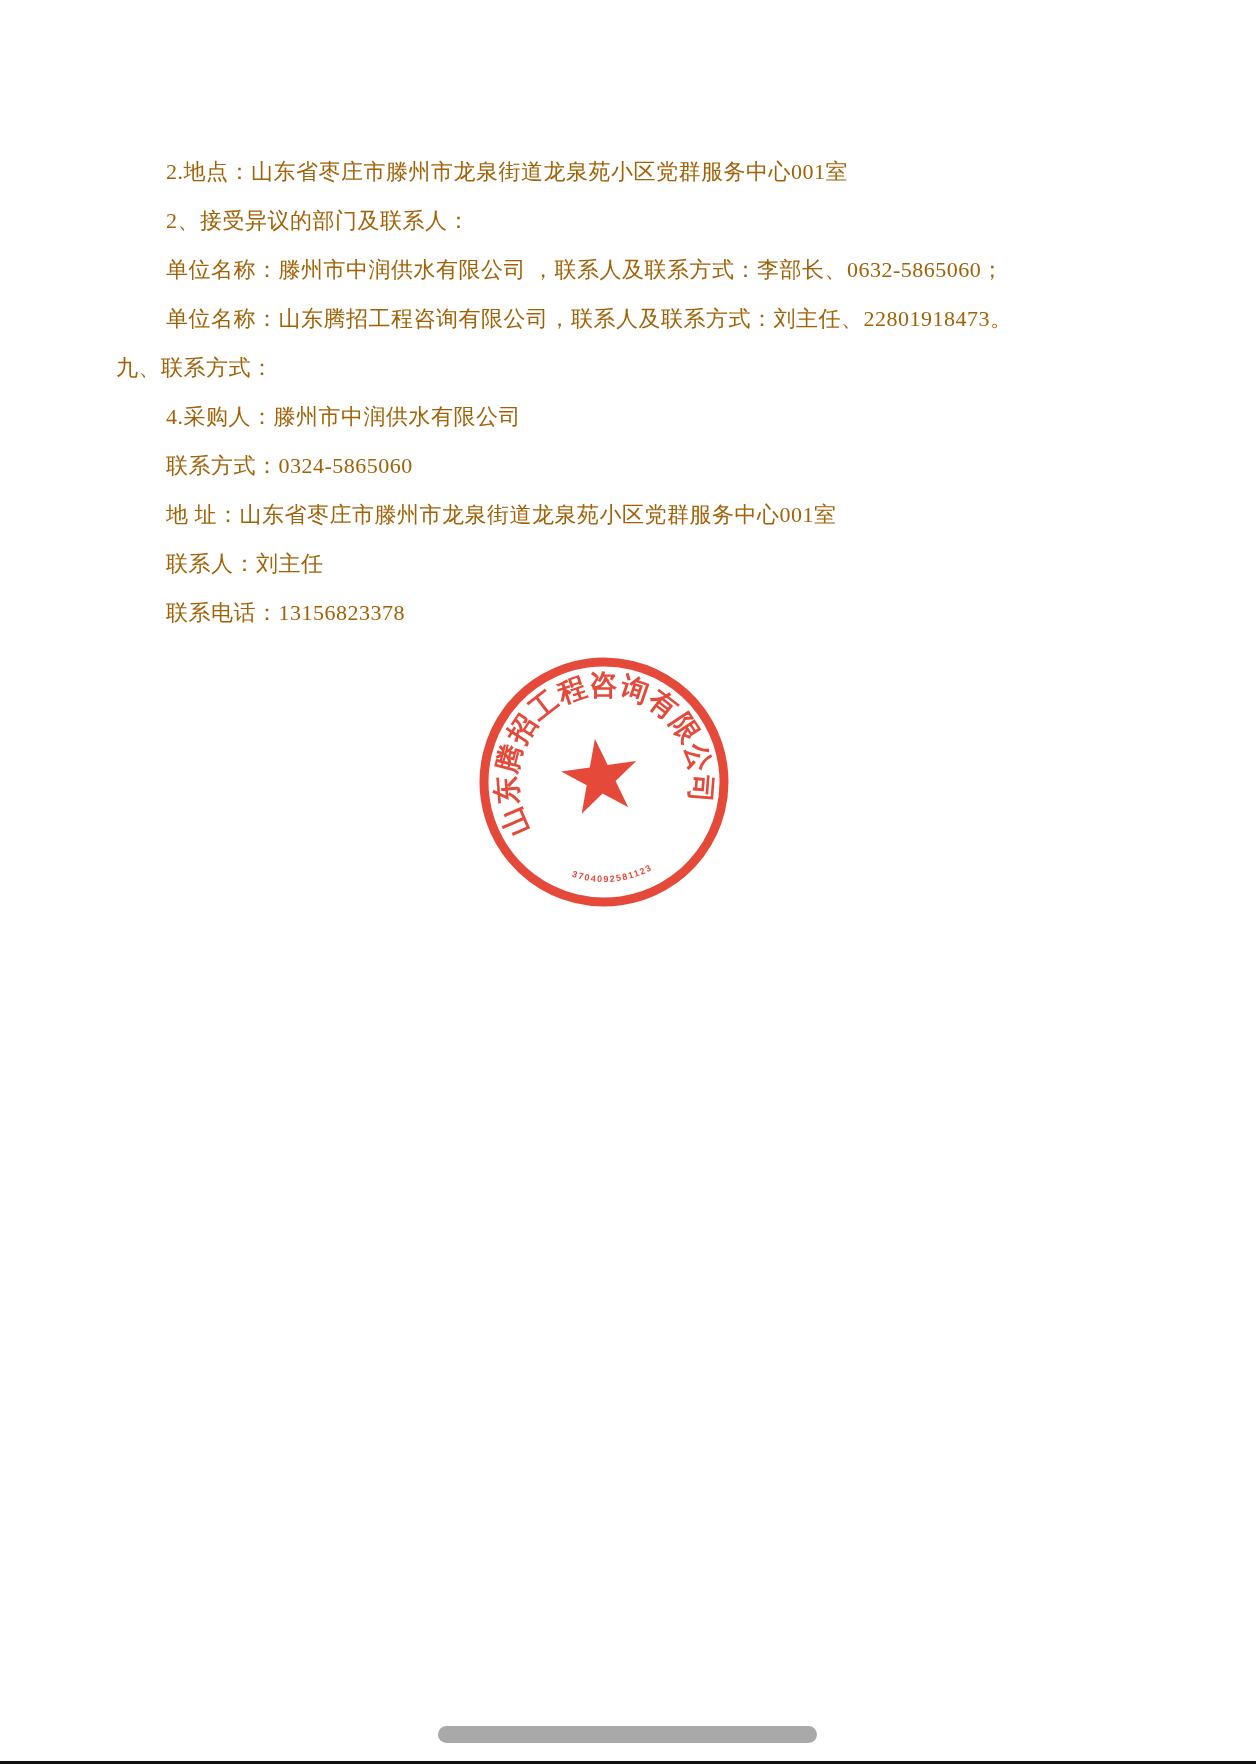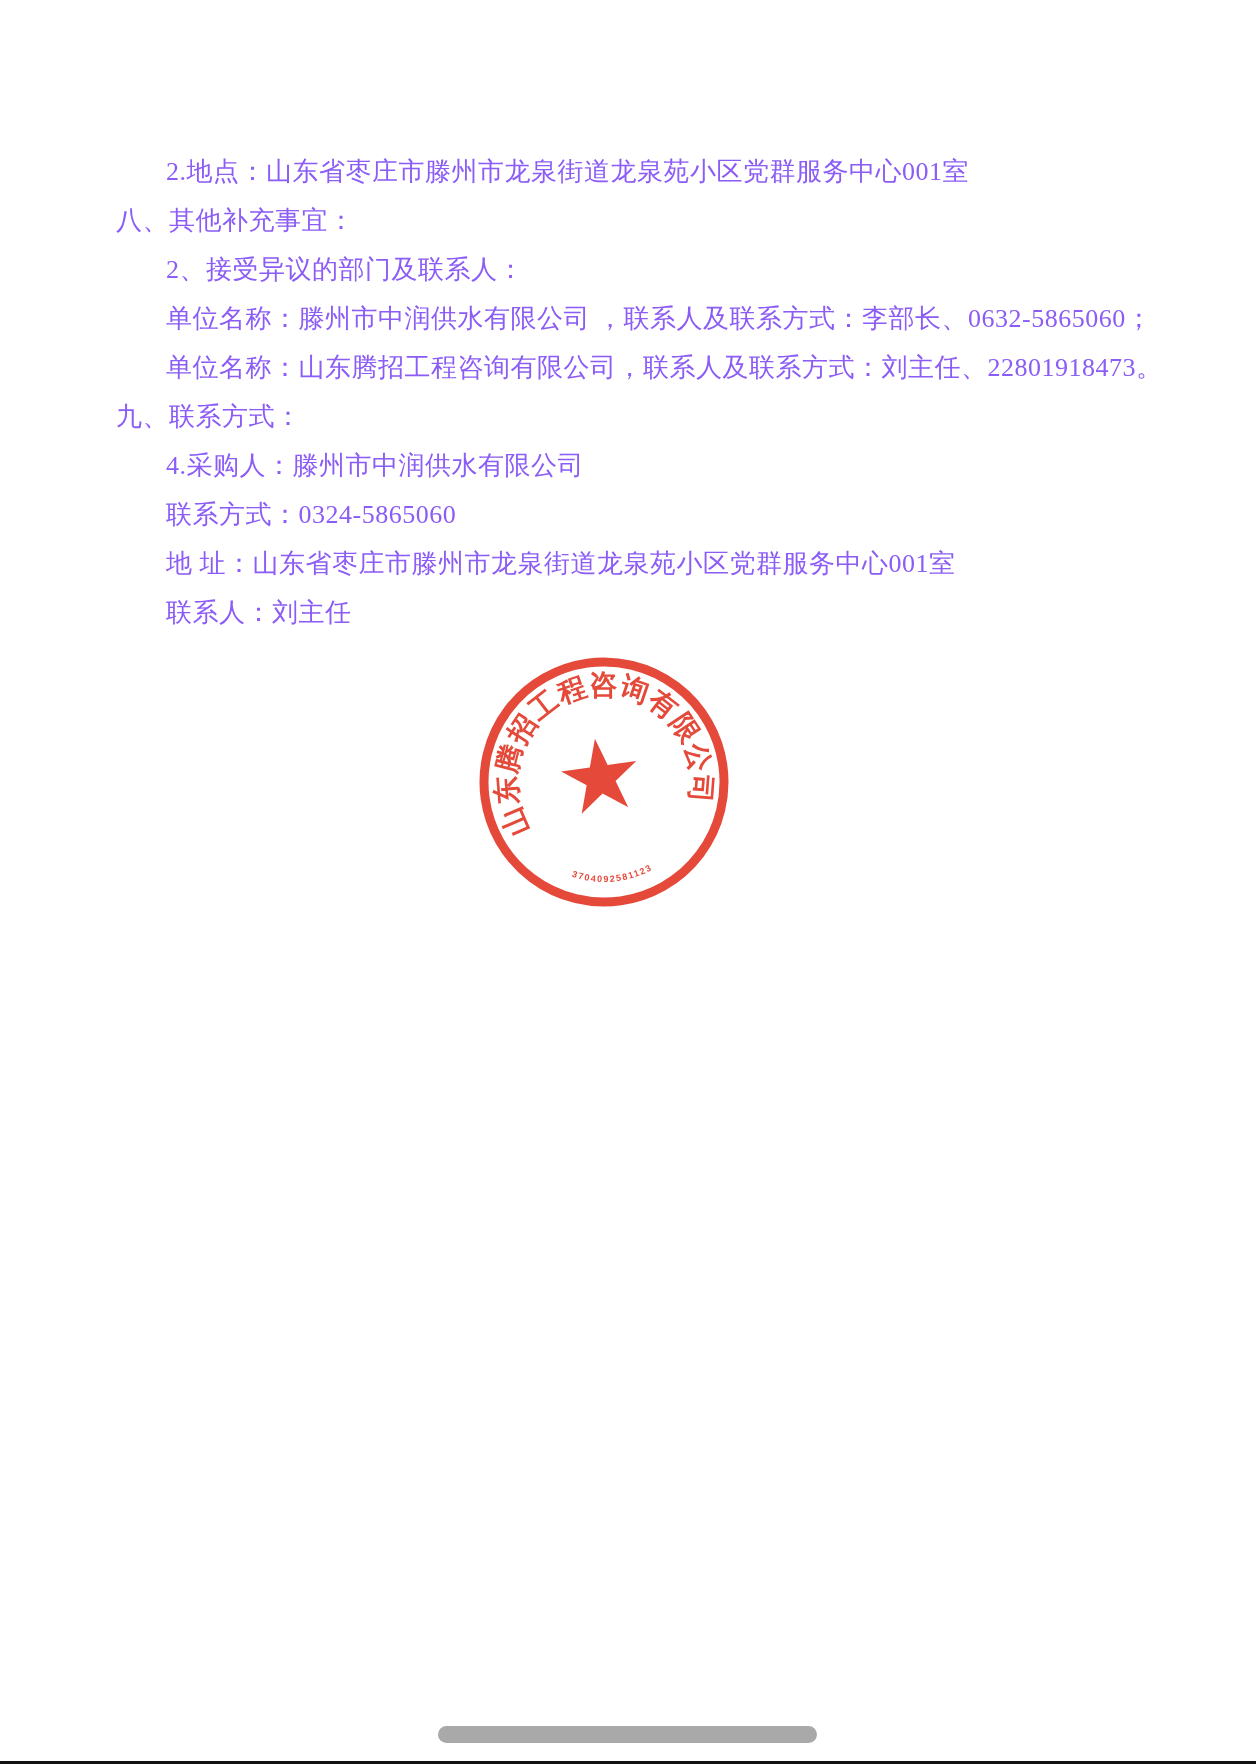--- a/index.html
+++ b/index.html
@@ -10,25 +10,25 @@
     overflow:hidden;
     font-family:"Liberation Serif","DejaVu Serif",serif;
     color:#1c1c1c;
   }
   .doc{
     position:absolute;
     top:158px;left:116px;right:86px;
   }
   .ln{
     margin:0 0 21px 0;
-    font-size:26px;
+    font-size:22px;
     line-height:28px;
     letter-spacing:0.5px;
     white-space:nowrap;
-    color:#8b5cf6;
+    color:#a16207;
   }
   .ind{padding-left:50px;}
   
   .seal{
     position:absolute;
     left:469px;top:647px;
     width:270px;height:270px;
     mix-blend-mode:multiply;
     opacity:0.93;
     transform:rotate(-8deg);
@@ -64,29 +64,29 @@
     background:#111111;
   }
 </style>
 </head>
 <body>
 
 <div class="page">
 
   <div class="doc">
     <p class="ln ind">2.地点：山东省枣庄市滕州市龙泉街道龙泉苑小区党群服务中心001室</p>
-    <p class="ln">八、其他补充事宜：</p>
     <p class="ln ind">2、接受异议的部门及联系人：</p>
     <p class="ln ind">单位名称：滕州市中润供水有限公司 ，联系人及联系方式：李部长、0632-5865060；</p>
     <p class="ln ind">单位名称：山东腾招工程咨询有限公司，联系人及联系方式：刘主任、22801918473。</p>
     <p class="ln">九、联系方式：</p>
     <p class="ln ind">4.采购人：滕州市中润供水有限公司</p>
     <p class="ln ind">联系方式：0324-5865060</p>
     <p class="ln ind">地  址：山东省枣庄市滕州市龙泉街道龙泉苑小区党群服务中心001室</p>
     <p class="ln ind">联系人：刘主任</p>
+    <p class="ln ind">联系电话：13156823378</p>
   </div>
 
   <svg class="seal" viewBox="-135 -135 270 270" xmlns="http://www.w3.org/2000/svg">
     <defs>
       <path id="arcCompany" d="M -79.8,37.2 A 88,88 0 1 1 72.1,50.5" fill="none"></path>
       <path id="arcCode" d="M -57.4,81.9 A 100,100 0 0 0 57.4,81.9" fill="none"></path>
     </defs>
     <circle class="ring" cx="0" cy="0" r="120"></circle>
     <text class="company">
       <textPath href="#arcCompany" startOffset="0">山东腾招工程咨询有限公司</textPath>

